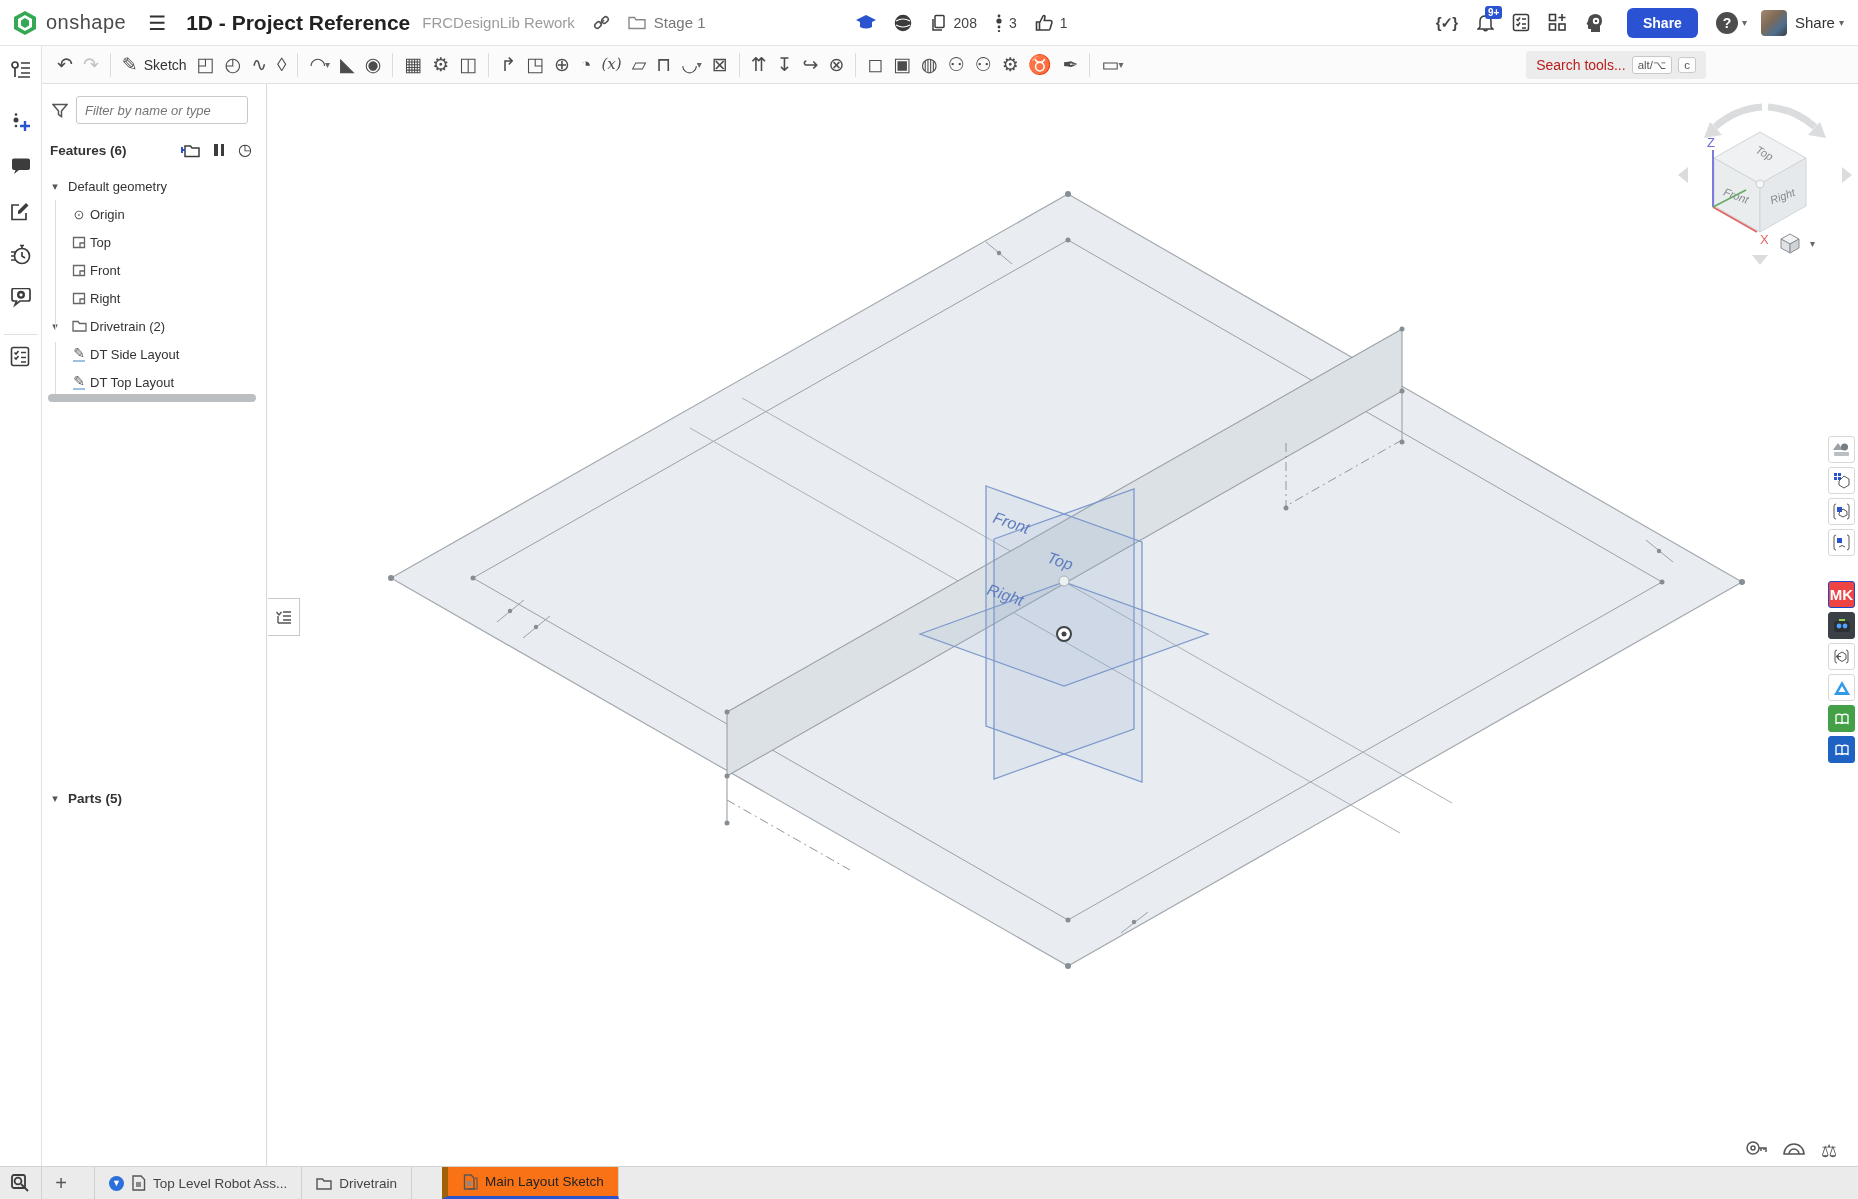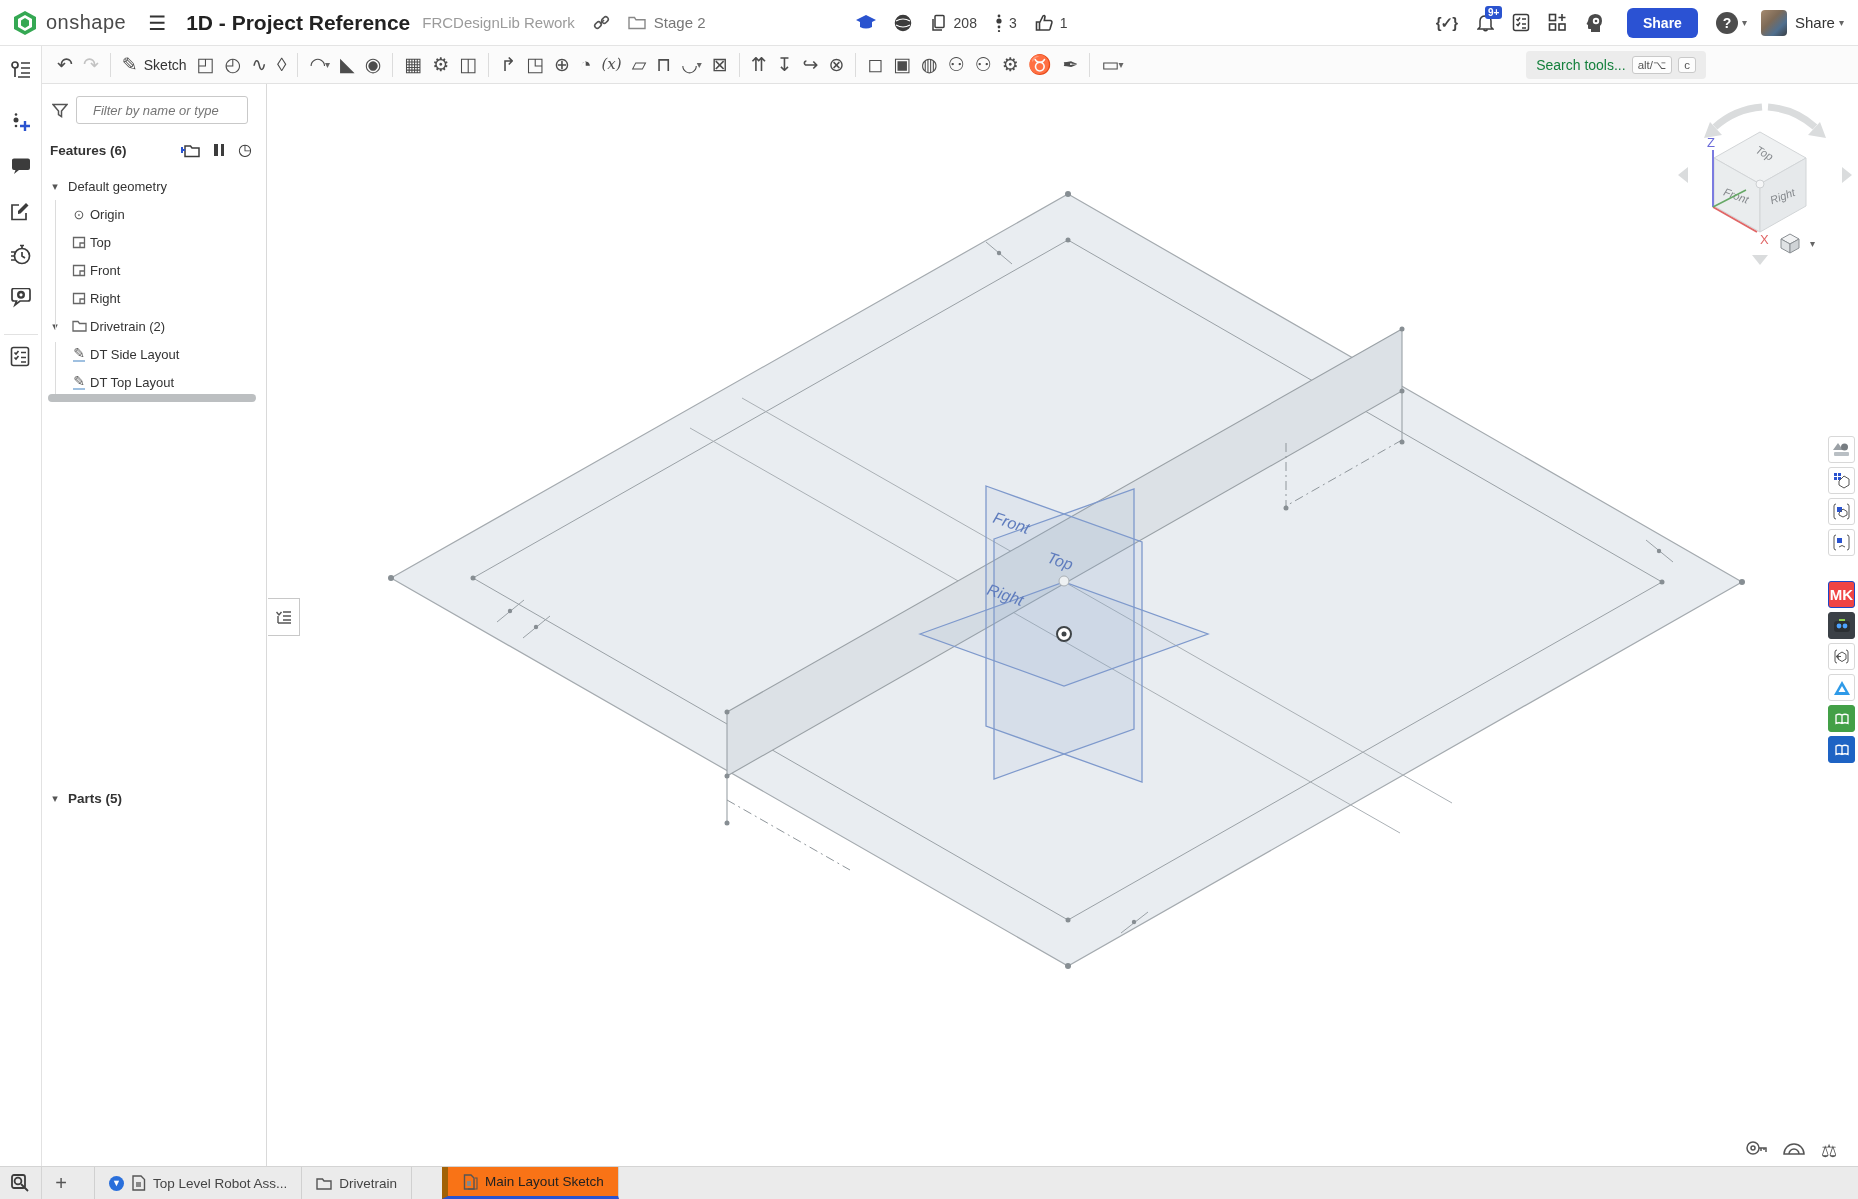--- a/index.html
+++ b/index.html
@@ -39,36 +39,36 @@
   .tbtn{display:flex;align-items:center;gap:6px;margin:0 5px;cursor:pointer}
   .tglyph{font-size:19px;color:#4d4d4d;line-height:1}
   .tbtn.disabled .tglyph{color:#c3c3c3}
   .tbtn.caret{margin-left:-6px}
   .tbtn.caret .tglyph{font-size:10px;color:#666}
   .tbtn.vartext .tglyph{font-size:15px;font-style:italic;font-family:"DejaVu Serif",serif}
   .tlabel{font-size:14px;color:#333}
   .tdiv{width:1px;height:24px;background:#dcdcdc;margin:0 6px}
   .search-pill{margin-left:auto;margin-right:152px;background:#ececec;border-radius:4px;
     display:flex;align-items:center;gap:6px;padding:5px 10px;cursor:pointer}
-  .search-pill .stext{font-size:14px;color:#15803d}
+  .search-pill .stext{font-size:14px;color:#b91c1c}
   .kbd{background:#fdfdfd;border:1px solid #c9c9c9;border-radius:3px;font-size:11.5px;
     color:#555;padding:1px 5px}
 
   
   #leftstrip{position:absolute;left:0;top:46px;width:42px;height:1120px;background:#fff;
     border-right:1px solid #e2e2e2;z-index:3}
   .sicon{position:absolute;left:10px;cursor:pointer}
   .strip-div{position:absolute;left:4px;width:34px;height:1px;background:#e2e2e2}
 
   
   #panel{position:absolute;left:42px;top:84px;width:225px;height:1082px;background:#fff;
     border-right:1px solid #d9d9d9;z-index:3}
   .filter-row{position:absolute;left:0;top:12px;width:100%;display:flex;align-items:center}
   .filter-input{margin-left:8px;width:172px;height:28px;border:1px solid #c9c9c9;border-radius:3px;
-    font-size:13px;font-style:italic;color:#888;padding:0 16px;font-family:"Liberation Sans",sans-serif}
+    font-size:13px;font-style:italic;color:#888;padding:0 8px;font-family:"Liberation Sans",sans-serif}
   .feat-head{position:absolute;left:0;top:52px;width:100%;height:28px;display:flex;align-items:center}
   .feat-title{font-size:13.5px;font-weight:bold;color:#333;margin-left:8px}
   .feat-tools{margin-left:auto;margin-right:14px;display:flex;align-items:center;gap:14px}
   .pause-bars{display:flex;gap:3px}
   .pause-bars i{display:block;width:3.5px;height:12px;background:#3c3c3c}
   .rollback{font-size:16px;color:#3c3c3c;line-height:1}
   .tree{position:absolute;left:0;top:88px;width:100%}
   .trow{height:28px;display:flex;align-items:center;font-size:13px;color:#333;cursor:pointer;white-space:nowrap}
   .twisty{width:26px;text-align:center;font-size:11px;color:#555}
   .tspace{width:26px}
@@ -126,21 +126,21 @@
       <path d="M7 10 L11 6"></path>
         <rect x="1.5" y="8.5" width="7" height="5" rx="2.5" transform="rotate(-45 5 11)"></rect>
       <rect x="8.5" y="3.5" width="7" height="5" rx="2.5" transform="rotate(-45 12 6)"></rect>
     </svg>
   </span>
   <span class="hicon">
     <svg width="18" height="14" viewBox="0 0 18 14" fill="none" stroke="#888" stroke-width="1.4">
       <path d="M1 3 L1 12.5 L17 12.5 L17 3.8 L8 3.8 L6.5 1.5 L1 1.5 Z"></path>
     </svg>
   </span>
-  <span class="stage">Stage 2</span>
+  <span class="stage">Stage 1</span>
 
   <span class="hicon" style="margin-left:150px">
     <svg width="20" height="15" viewBox="0 0 20 15">
         <polygon points="10,0 20,5 10,10 0,5" fill="#2a53cf"></polygon>
         <path d="M4,7 L4,12 Q10,15 16,12 L16,7" fill="#2a53cf"></path>
       </svg>
   </span>
   <span class="hicon">
     <svg width="18" height="18" viewBox="0 0 18 18" fill="none" stroke="#3c3c3c" stroke-width="1.5">
       <circle cx="9" cy="9" r="7.5" fill="#3c3c3c"></circle>

